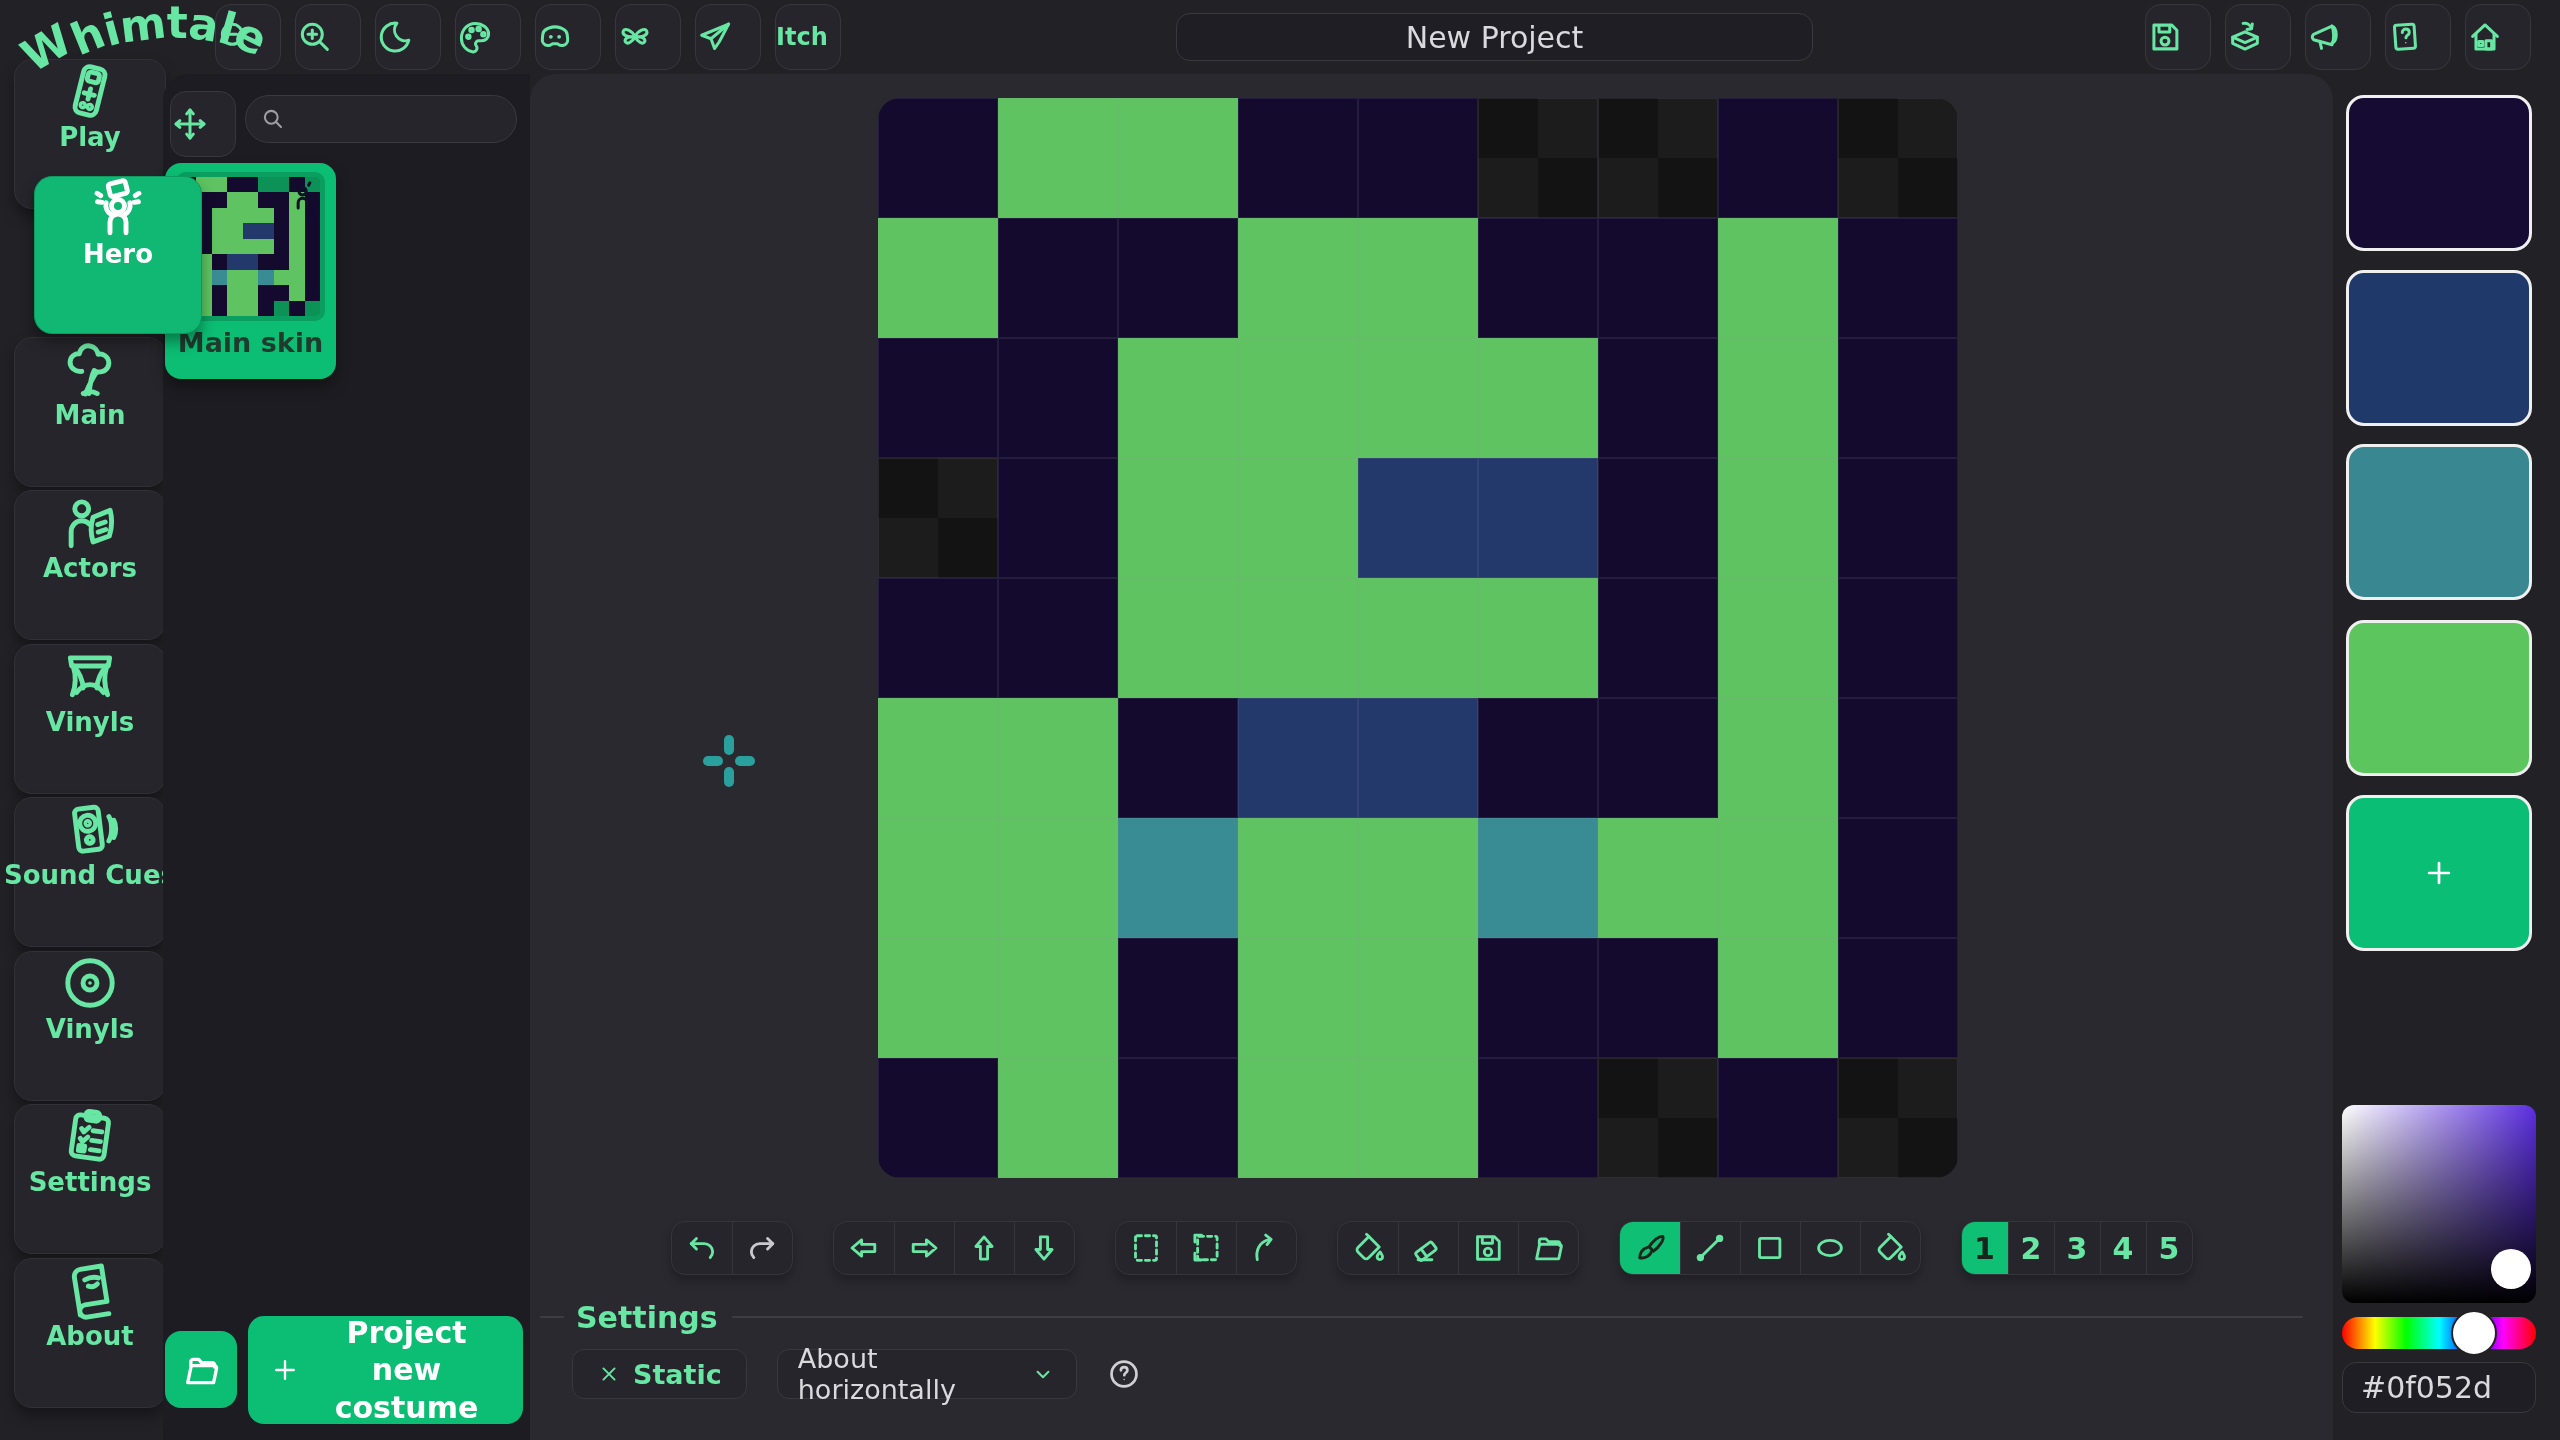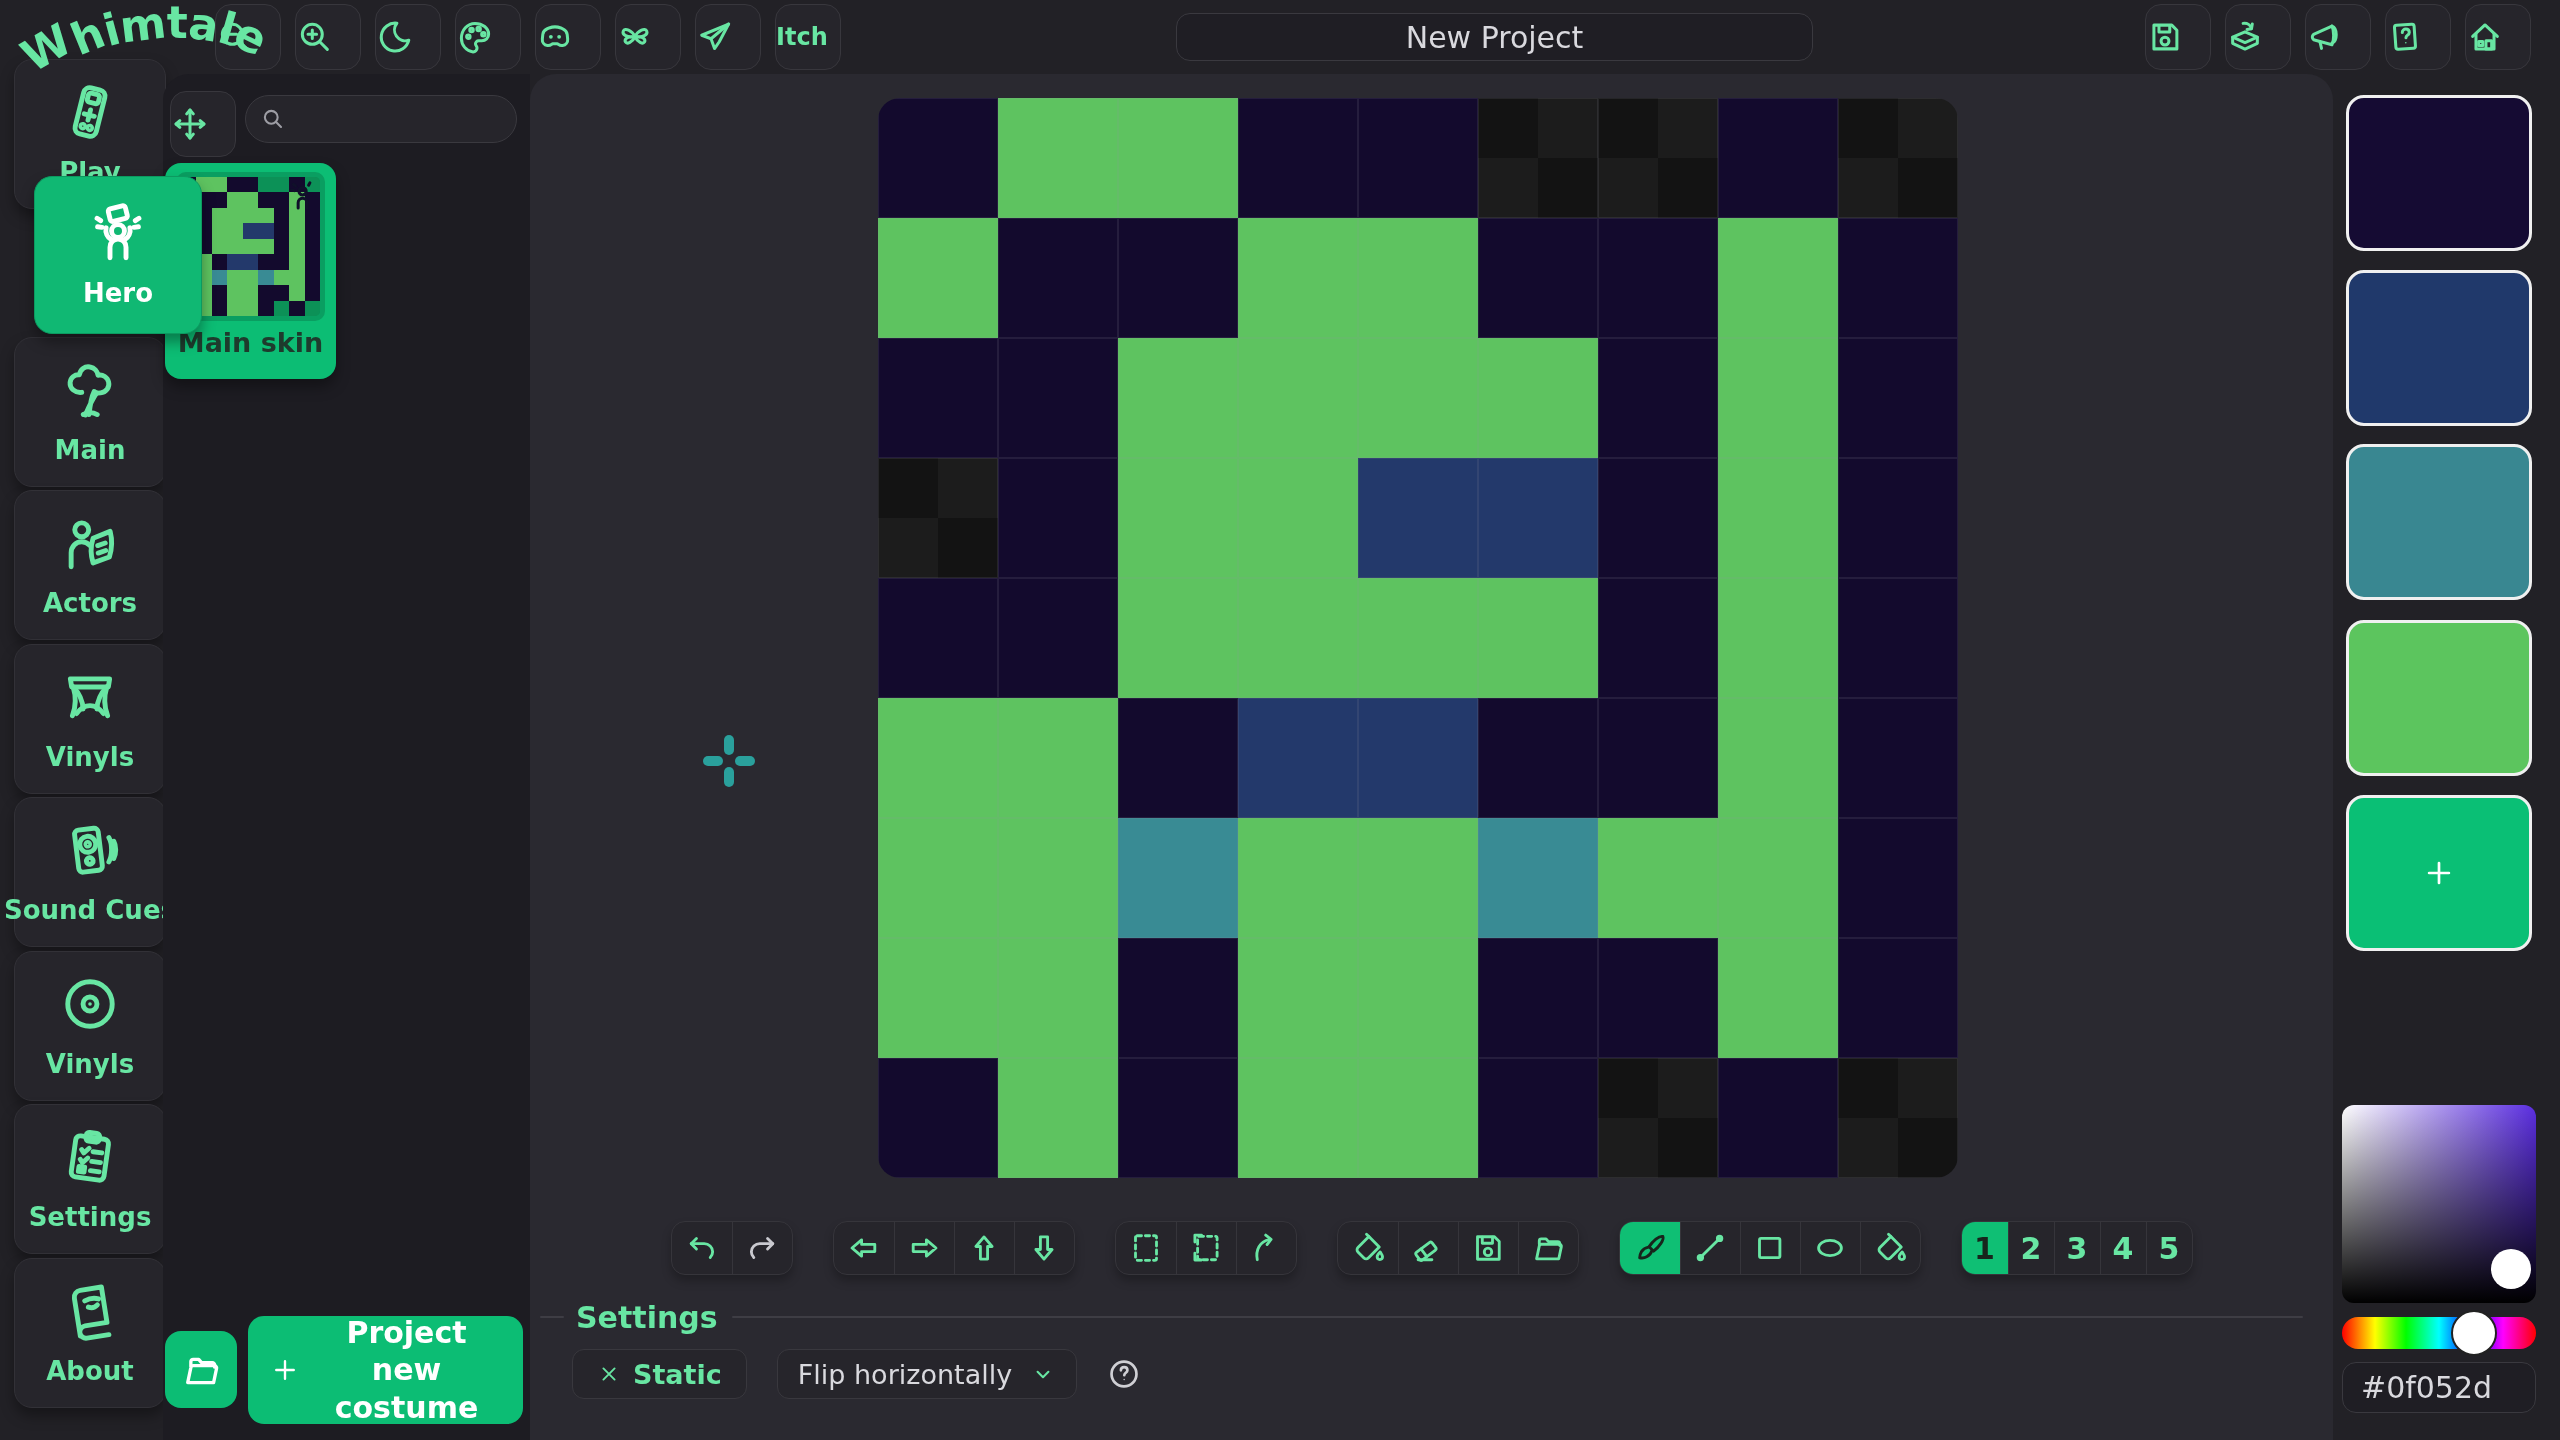--- a/index.html
+++ b/index.html
@@ -26,21 +26,21 @@
   .icon-btn svg{width:38px;height:38px}
   .itch-txt{font-size:24px;font-weight:bold;color:var(--accent)}
   .title-input{position:absolute;left:1176px;top:13px;width:637px;height:48px;border-radius:14px;
     background:#1f1e24;border:1px solid #3a393f;color:var(--text-light);font-size:30px;
     text-align:center;outline:none}
 
   
   .rail{position:absolute;left:0;top:74px;width:168px;height:1366px}
   .nav-card{position:absolute;left:14px;width:152px;height:150px;border-radius:18px;
     background:var(--card-bg);border:1px solid #323137;box-shadow:0 8px 14px rgba(0,0,0,.35);
-    display:flex;flex-direction:column;align-items:center;justify-content:center;gap:14px;
+    display:flex;flex-direction:column;align-items:center;gap:0;
     color:var(--accent);cursor:pointer;z-index:2}
   .nav-card .nc-icon svg{width:62px;height:62px}
   .nav-card .nc-label{font-size:26px;font-weight:bold;white-space:nowrap}
   .nav-card.active{left:14px;width:168px;height:158px;background:var(--hero-sel);
     border-color:#0c9a60;color:#fff;z-index:4}
 
   
   .costume-panel{position:absolute;left:163px;top:74px;width:367px;height:1366px;
     background:var(--panel-bg);border-top-left-radius:26px;z-index:3}
   .move-btn{position:absolute;left:7px;top:17px}
@@ -765,21 +765,21 @@
   <div class="settings-row">
     <button class="static-btn">
       <span class="xi">
           <svg viewBox="0 0 24 24" fill="none" stroke="currentColor" stroke-width="1.9" stroke-linecap="round" stroke-linejoin="round">
             <path d="M6.4 6.4l11.2 11.2M17.6 6.4L6.4 17.6"></path>
           </svg>
         </span>
       <span>Static</span>
     </button>
     <div class="flip-select">
-      <span>Flip horizontally</span>
+      <span>About horizontally</span>
       <span class="chev">
           <svg viewBox="0 0 24 24" fill="none" stroke="currentColor" stroke-width="1.9" stroke-linecap="round" stroke-linejoin="round">
             <path d="M7 10l5 5 5-5"></path>
           </svg>
         </span>
     </div>
     <button class="help-btn">
         <svg viewBox="0 0 24 24" fill="none" stroke="currentColor" stroke-width="1.9" stroke-linecap="round" stroke-linejoin="round">
           <circle cx="12" cy="12" r="8.8"></circle>
           <path d="M9.8 9.4c0-1.4 1-2.3 2.3-2.3 1.3 0 2.3.9 2.3 2.2 0 1.8-2.2 1.9-2.2 3.6"></path>

